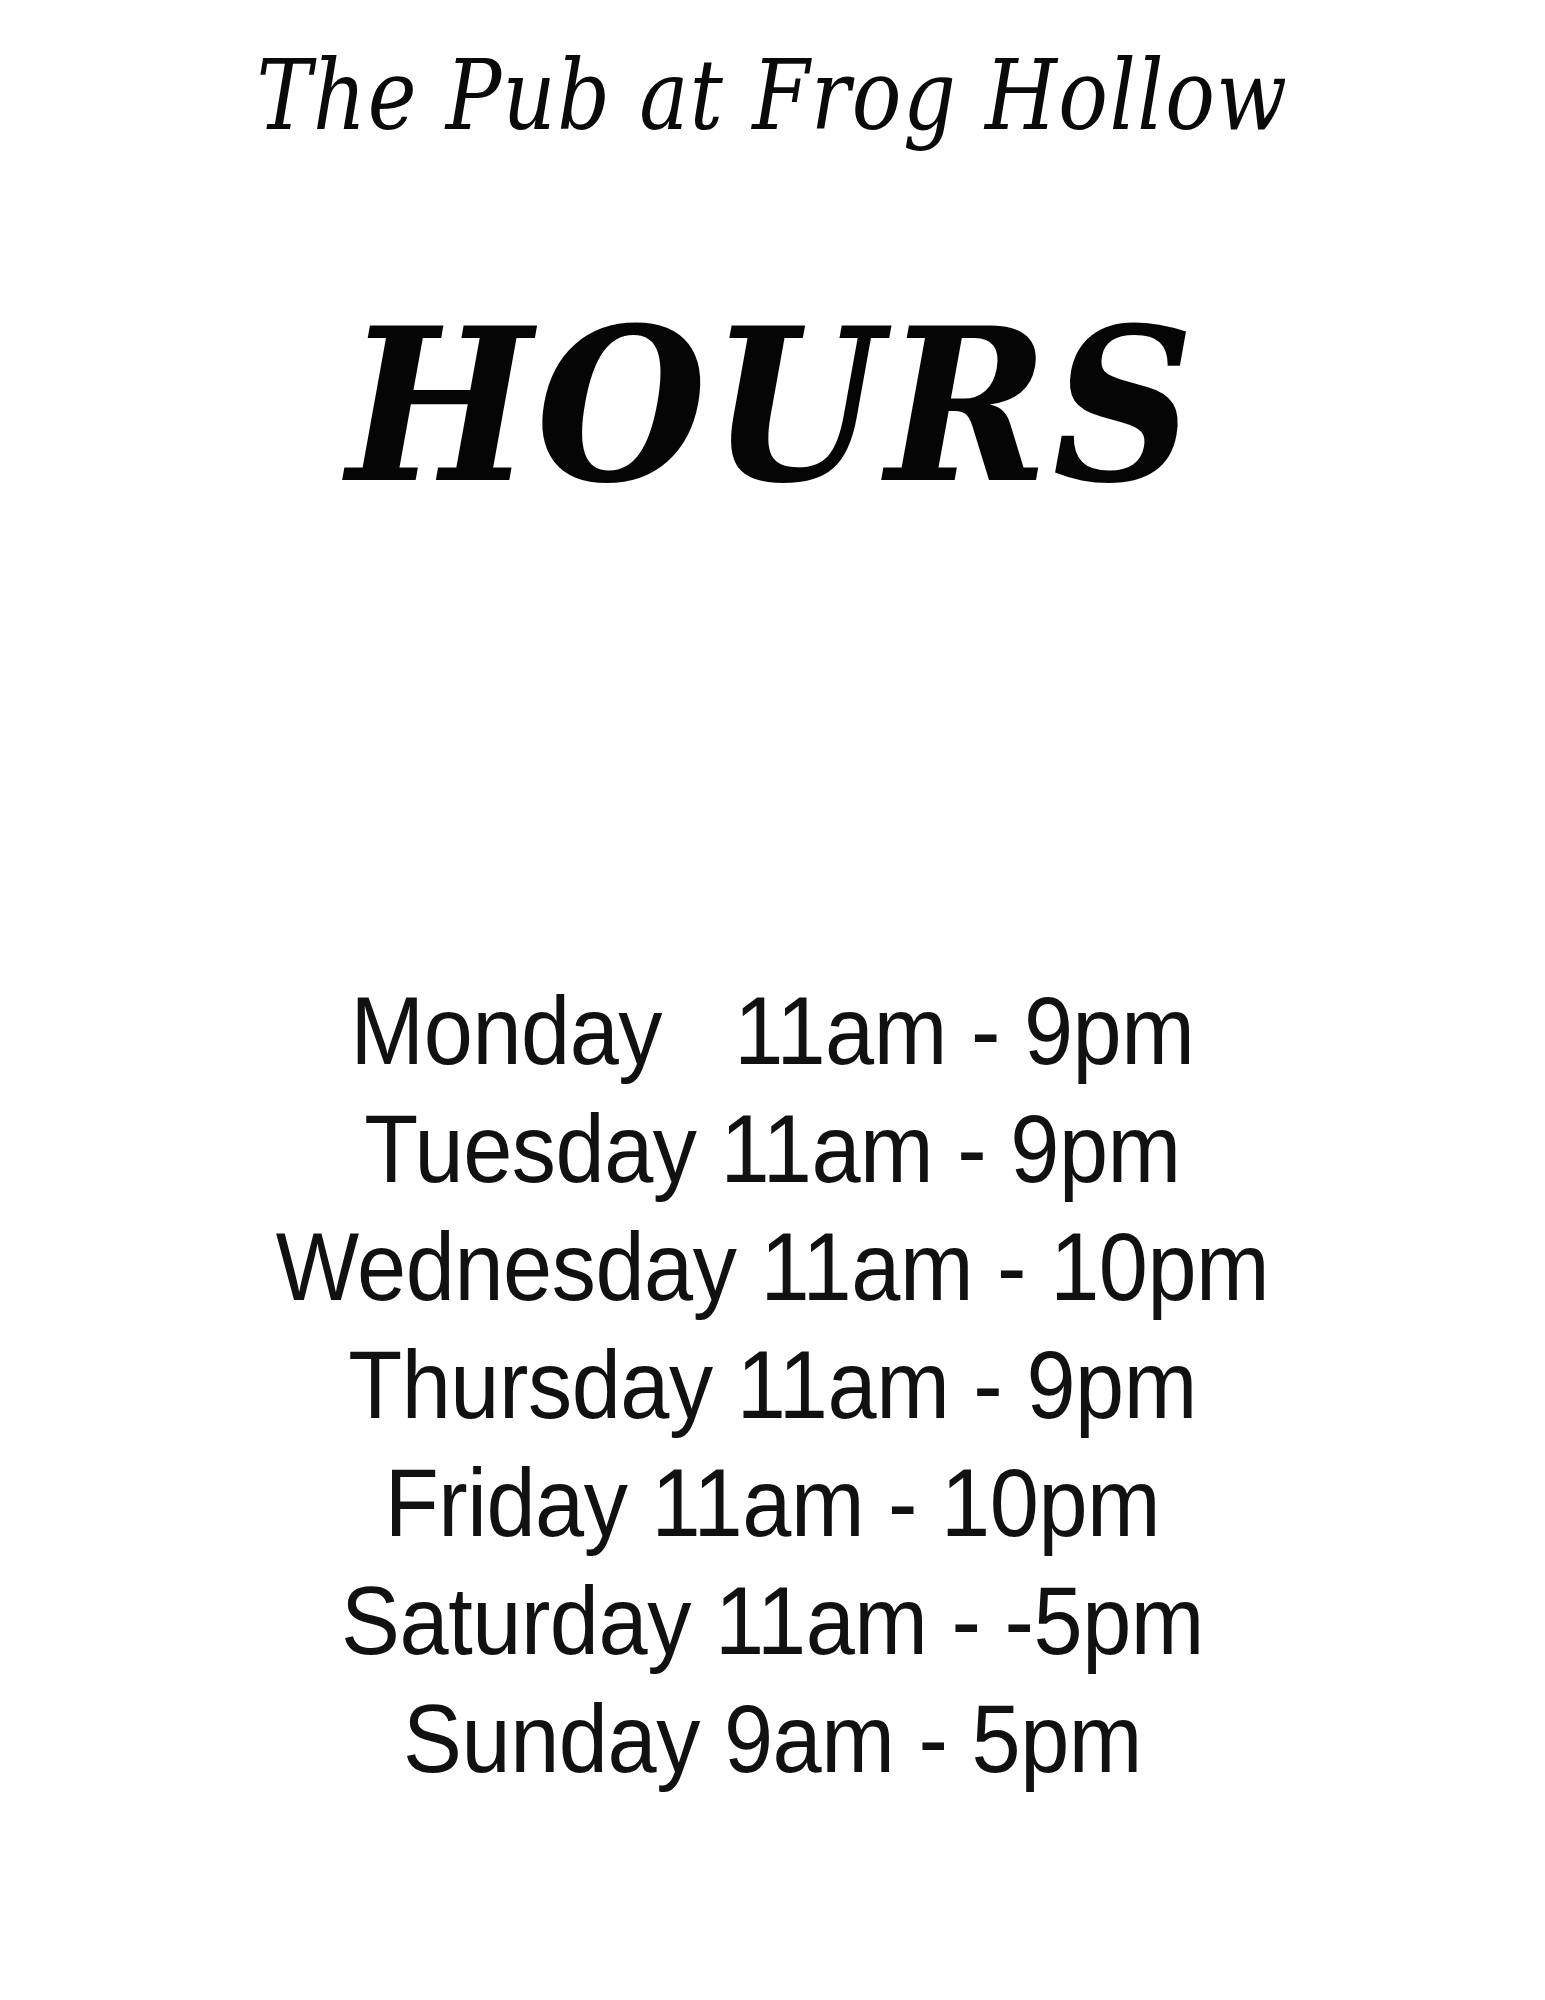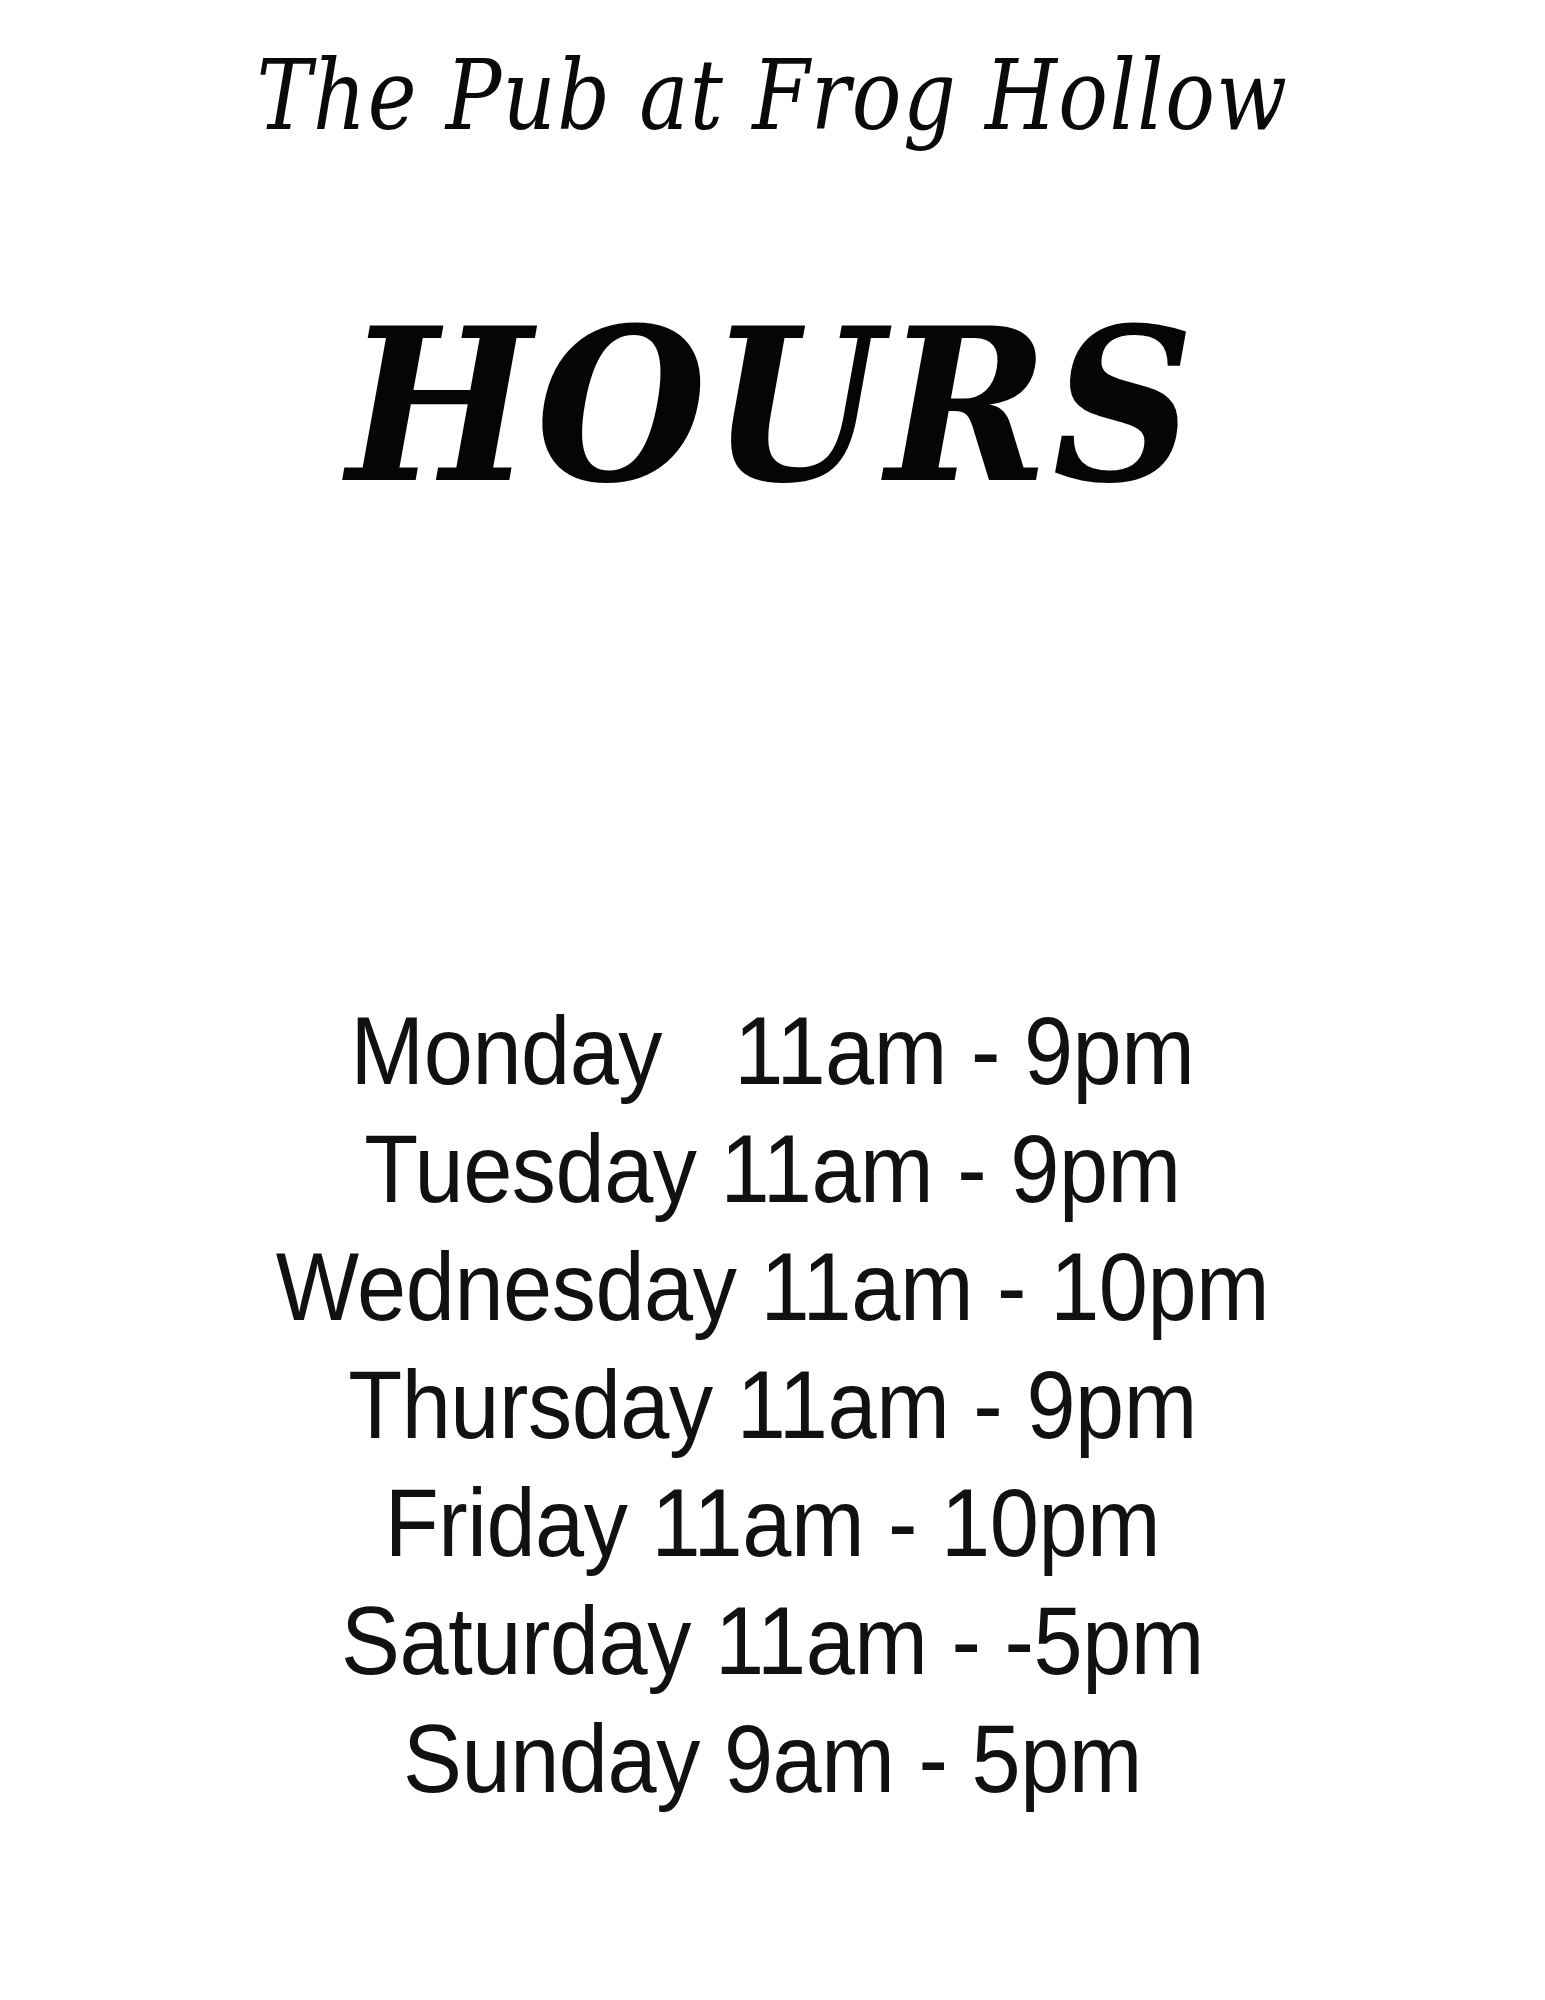--- a/index.html
+++ b/index.html
@@ -61,21 +61,21 @@
     transform: scaleY(1.08);
     transform-origin: 50% 0%;
     white-space: nowrap;
   }
 
   
   .hours-list {
     position: absolute;
     left: 0;
     right: 0;
-    top: 992px;
+    top: 972px;
     text-align: center;
   }
 
   .hours-row {
     display: block;
     text-align: center;
     font-family: "Liberation Sans", sans-serif;
     font-weight: 400;
     font-size: 96px;
     line-height: 118px;

